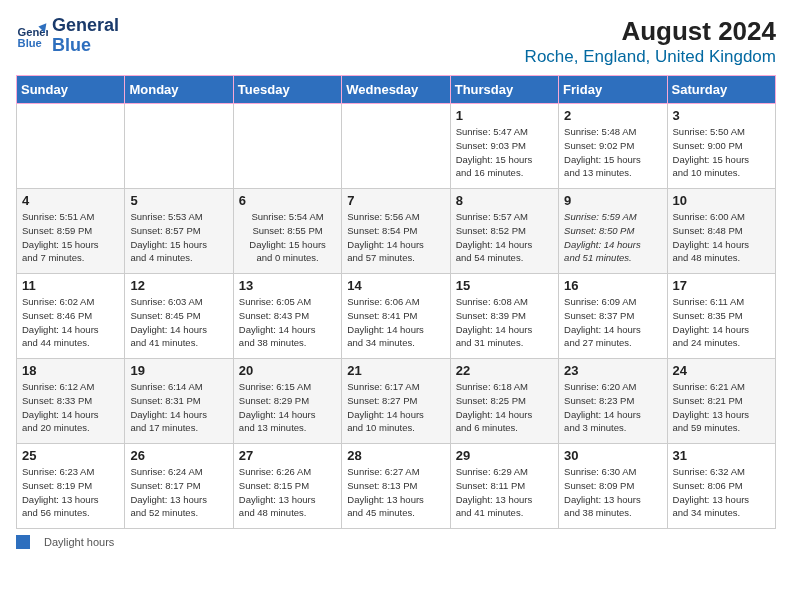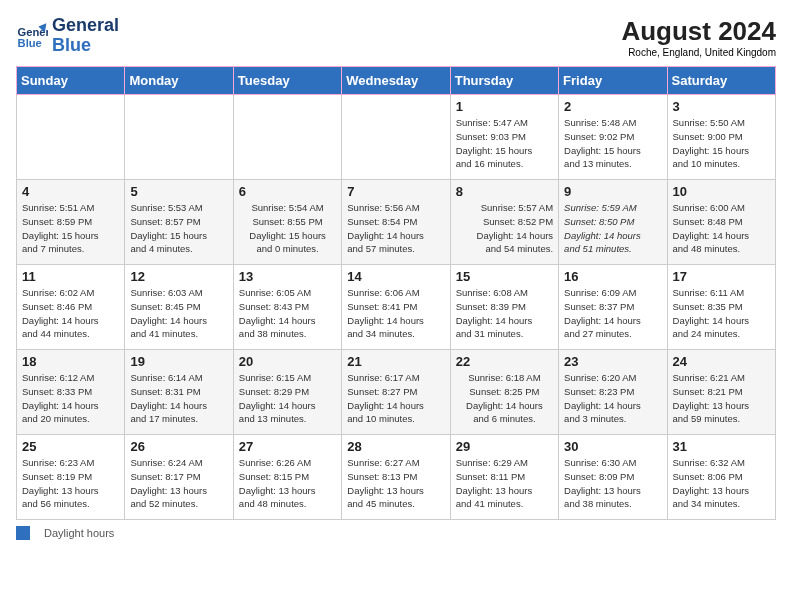--- a/index.html
+++ b/index.html
@@ -36,22 +36,22 @@
     }
     .title-area {
       text-align: right;
     }
     .month-title {
       font-size: 26px;
       font-weight: bold;
       color: #222;
     }
     .location-title {
-      font-size: 10px;
-      color: #000000;
+      font-size: 17px;
+      color: #0369a1;
     }
     table {
       width: 100%;
       border-collapse: collapse;
       table-layout: fixed;
     }
     thead tr th {
       background-color: #2e6fbe;
       color: #fff;
       font-size: 13px;
@@ -188,21 +188,21 @@
         </td>
         <td>
           <div class="day-number">7</div>
           <div class="day-info" style="white-space: pre-line;">Sunrise: 5:56 AM
 Sunset: 8:54 PM
 Daylight: 14 hours
 and 57 minutes.</div>
         </td>
         <td>
           <div class="day-number">8</div>
-          <div class="day-info" style="white-space: pre-line; text-align: right;">Sunrise: 5:57 AM
+          <div class="day-info" style="white-space: pre-line;">Sunrise: 5:57 AM
 Sunset: 8:52 PM
 Daylight: 14 hours
 and 54 minutes.</div>
         </td>
         <td>
           <div class="day-number">9</div>
           <div class="day-info" style="white-space: pre-line; font-style: italic;">Sunrise: 5:59 AM
 Sunset: 8:50 PM
 Daylight: 14 hours
 and 51 minutes.</div>
@@ -290,21 +290,21 @@
         </td>
         <td>
           <div class="day-number">21</div>
           <div class="day-info" style="white-space: pre-line;">Sunrise: 6:17 AM
 Sunset: 8:27 PM
 Daylight: 14 hours
 and 10 minutes.</div>
         </td>
         <td>
           <div class="day-number">22</div>
-          <div class="day-info" style="white-space: pre-line; text-align: center;">Sunrise: 6:18 AM
+          <div class="day-info" style="white-space: pre-line;">Sunrise: 6:18 AM
 Sunset: 8:25 PM
 Daylight: 14 hours
 and 6 minutes.</div>
         </td>
         <td>
           <div class="day-number">23</div>
           <div class="day-info" style="white-space: pre-line;">Sunrise: 6:20 AM
 Sunset: 8:23 PM
 Daylight: 14 hours
 and 3 minutes.</div>

